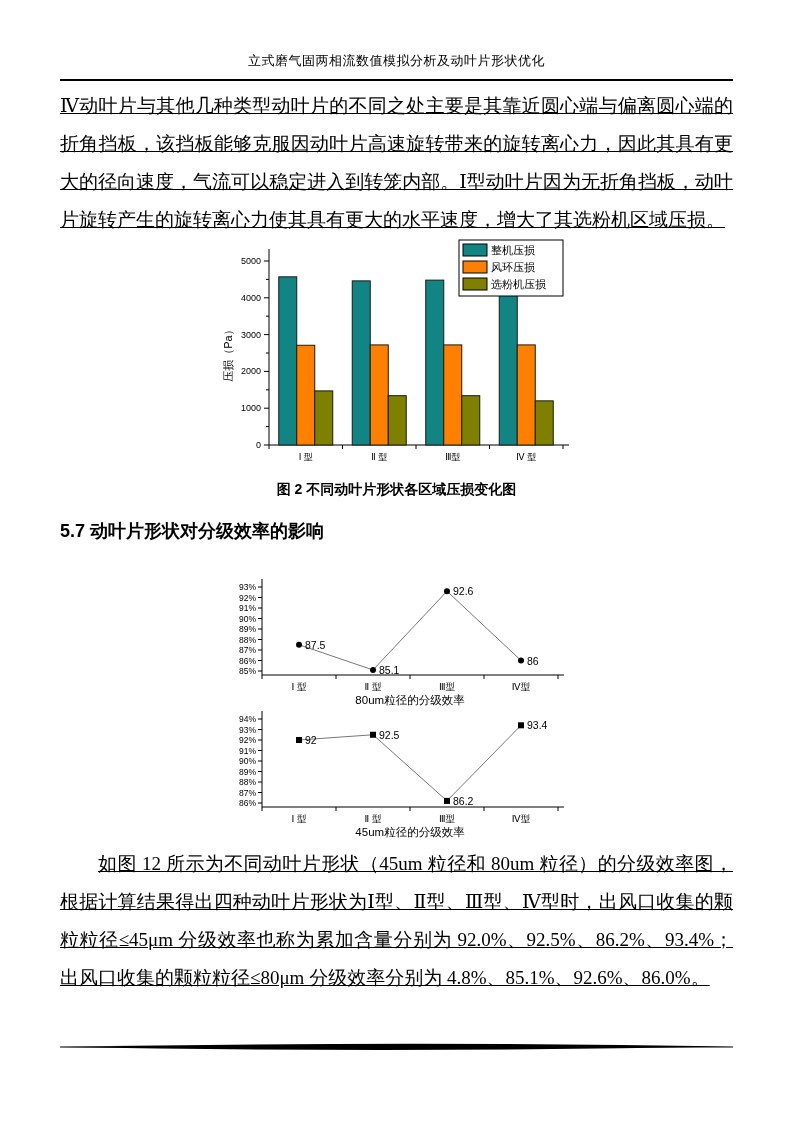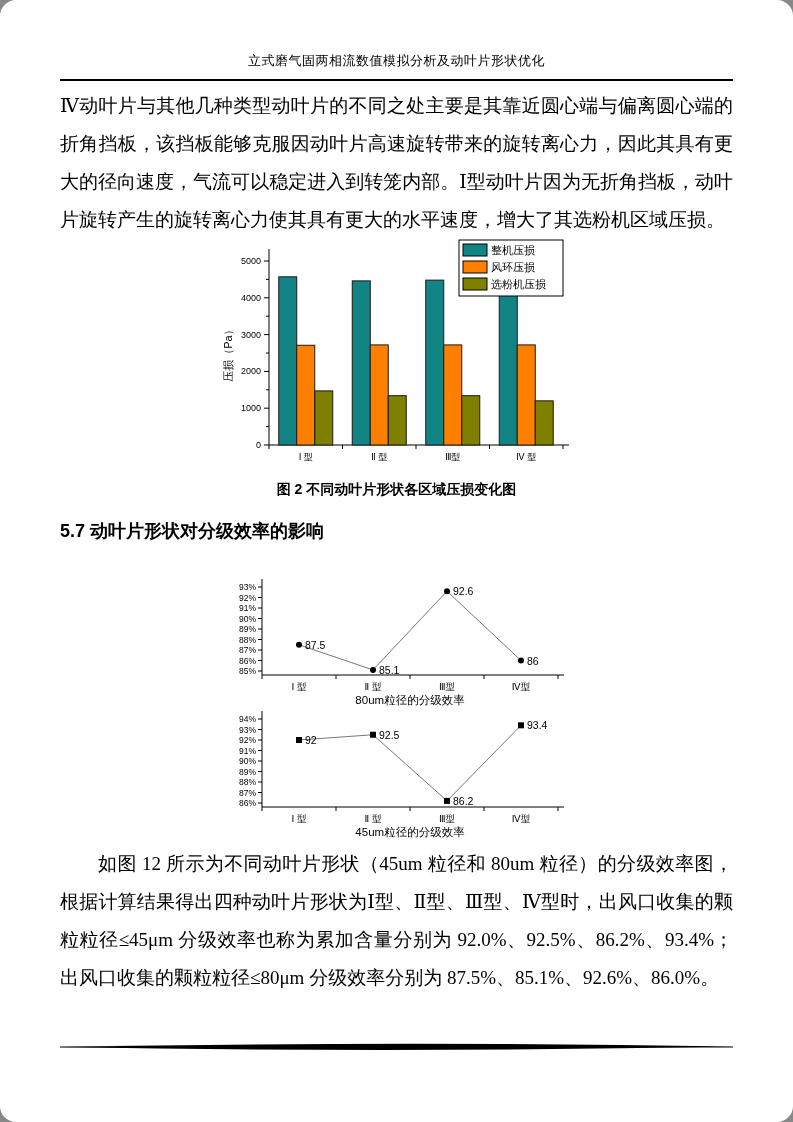--- a/index.html
+++ b/index.html
@@ -6,38 +6,38 @@
   .page{
     position:relative;
     width:793px;height:1122px;
     margin:0 auto;
     background:#fff;
     box-sizing:border-box;
     padding:52px 60px 0 60px;
     font-family:"Liberation Serif","DejaVu Serif",serif;
     color:#000;
     overflow:hidden;
-    border-radius:16px;
   }
   .running-header{
     text-align:center;
     font-size:13px;
     font-weight:500;
     letter-spacing:.5px;
   }
   .header-rule{
     margin-top:9px;
     border-bottom:2px solid #000;
   }
   .body-par{
     margin:6px 0 0 0;
     font-size:19px;
     line-height:38px;
     text-align:justify;
     text-justify:inter-character;
+    text-decoration:underline;
   }
   .body-par.indent{ text-indent:2em; }
   figure{ margin:0; text-align:center; }
   .fig-bar{ margin-top:0px; }
   .fig-bar svg{ display:block; margin:0 auto; }
   figcaption{
     font-family:"Liberation Sans","DejaVu Sans",sans-serif;
     font-weight:700;
     font-size:14px;
     margin-top:2px;
@@ -214,21 +214,21 @@
         <rect x="146" y="24.75" width="6" height="6" fill="#000000"></rect>
         <text x="155" y="31.75" font-size="10.5">92.5</text>
         <rect x="220" y="90.89999999999998" width="6" height="6" fill="#000000"></rect>
         <text x="229" y="97.89999999999998" font-size="10.5">86.2</text>
         <rect x="294" y="15.29999999999994" width="6" height="6" fill="#000000"></rect>
         <text x="303" y="22.29999999999994" font-size="10.5">93.4</text>
         <text x="186" y="129" text-anchor="middle" font-size="11.5">45um粒径的分级效率</text>
       </svg>
   </figure>
 
-  <p class="body-par indent">如图 12 所示为不同动叶片形状（45um 粒径和 80um 粒径）的分级效率图，根据计算结果得出四种动叶片形状为Ⅰ型、Ⅱ型、Ⅲ型、Ⅳ型时，出风口收集的颗粒粒径≤45μm 分级效率也称为累加含量分别为 92.0%、92.5%、86.2%、93.4%；出风口收集的颗粒粒径≤80μm 分级效率分别为 87.5%、85.1%、92.6%、86.0%。</p>
+  <p class="body-par indent">如图 12 所示为不同动叶片形状（45um 粒径和 80um 粒径）的分级效率图，根据计算结果得出四种动叶片形状为Ⅰ型、Ⅱ型、Ⅲ型、Ⅳ型时，出风口收集的颗粒粒径≤45μm 分级效率也称为累加含量分别为 92.0%、92.5%、86.2%、93.4%；出风口收集的颗粒粒径≤80μm 分级效率分别为 4.8%、85.1%、92.6%、86.0%。</p>
 
   <div class="page-footer">
     <svg class="footer-line-svg" viewBox="0 0 673 10">
       <line x1="0" y1="5" x2="673" y2="5" stroke="#000" stroke-width="1.2"></line>
       <path d="M0,5 Q336,-1 673,4.5 Q336,11 0,5 Z" fill="#000"></path>
     </svg>
   </div>
 
 </div>
 

